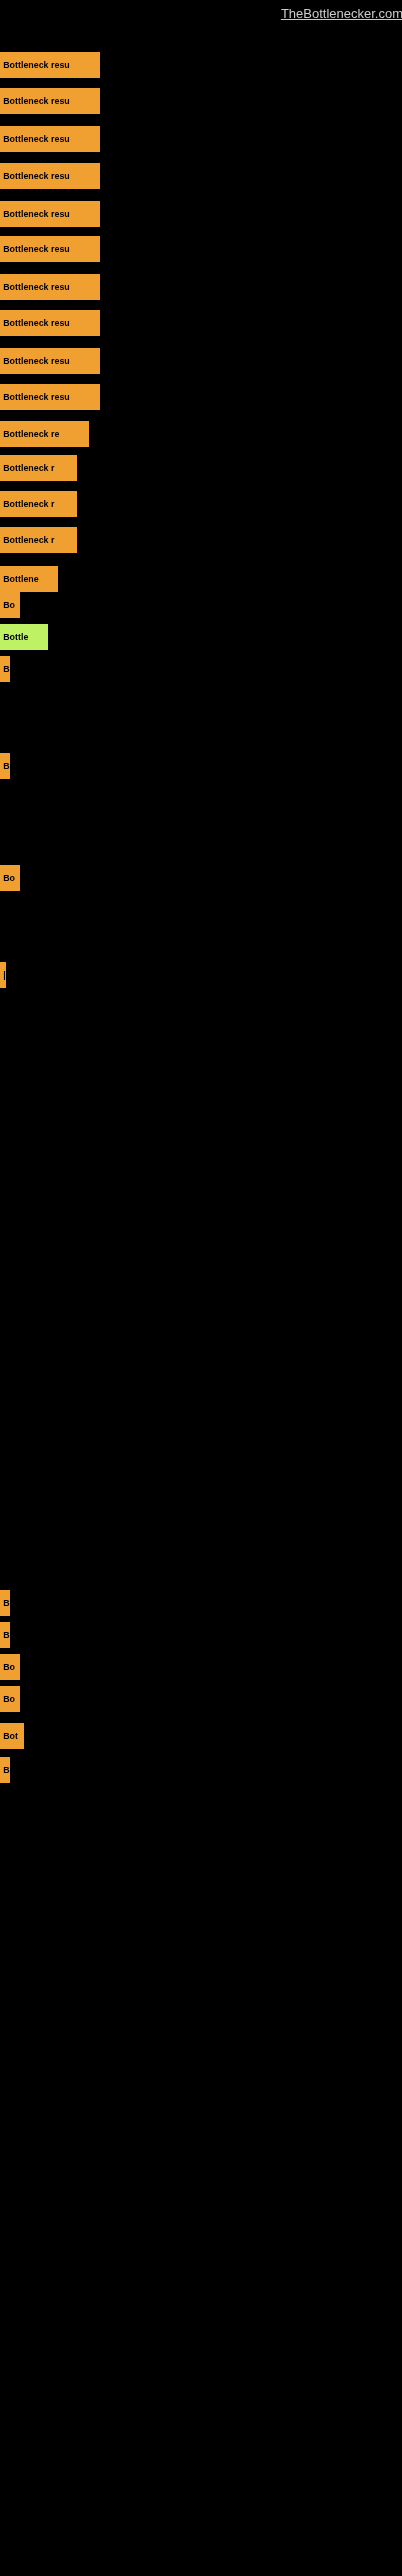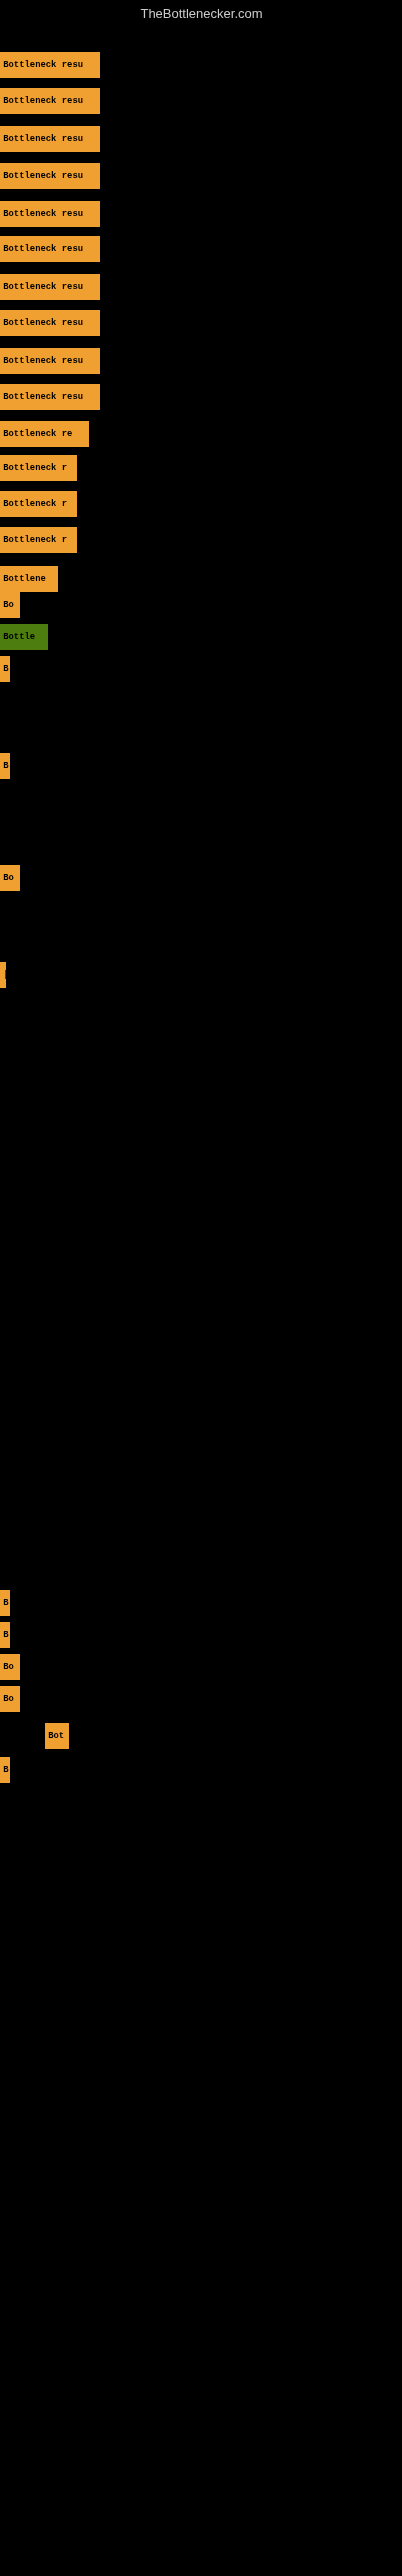--- a/index.html
+++ b/index.html
@@ -8,33 +8,34 @@
       box-sizing: border-box;
     }
     body {
       background-color: #000;
       width: 403px;
       min-height: 2576px;
       font-family: Arial, sans-serif;
       position: relative;
     }
     .site-title {
-      text-align: center;
+      text-align: right;
       color: #ccc;
       font-size: 13px;
       padding: 6.4px 0;
       background: #000;
+      text-decoration: underline;
     }
   </style>
 </head>
 <body>
 
 <div class="site-title">TheBottlenecker.com</div>
 
-<div id="bars-container" style="position:relative; width:370px; height:2544px;font-family:Liberation Mono, monospace;">
+<div id="bars-container" style="position:relative; width:370px; height:2544px;">
 <div style="position: absolute; top: 24px; left: 0px; height: 26px; display: flex; align-items: center;">
       <div style="background-color: rgb(240, 160, 48); color: rgb(0, 0, 0); font-size: 8.9px; font-weight: bold; padding: 1.6px 3.2px; white-space: nowrap; overflow: hidden; display: flex; align-items: center; height: 26px; width: 100px;">Bottleneck resu</div>
     </div>
     <div style="position: absolute; top: 60px; left: 0px; height: 26px; display: flex; align-items: center;">
       <div style="background-color: rgb(240, 160, 48); color: rgb(0, 0, 0); font-size: 8.9px; font-weight: bold; padding: 1.6px 3.2px; white-space: nowrap; overflow: hidden; display: flex; align-items: center; height: 26px; width: 100px;">Bottleneck resu</div>
     </div>
     <div style="position: absolute; top: 98px; left: 0px; height: 26px; display: flex; align-items: center;">
       <div style="background-color: rgb(240, 160, 48); color: rgb(0, 0, 0); font-size: 8.9px; font-weight: bold; padding: 1.6px 3.2px; white-space: nowrap; overflow: hidden; display: flex; align-items: center; height: 26px; width: 100px;">Bottleneck resu</div>
     </div>
     <div style="position: absolute; top: 135px; left: 0px; height: 26px; display: flex; align-items: center;">
@@ -70,21 +71,21 @@
     <div style="position: absolute; top: 499px; left: 0px; height: 26px; display: flex; align-items: center;">
       <div style="background-color: rgb(240, 160, 48); color: rgb(0, 0, 0); font-size: 8.9px; font-weight: bold; padding: 1.6px 3.2px; white-space: nowrap; overflow: hidden; display: flex; align-items: center; height: 26px; width: 77px;">Bottleneck r</div>
     </div>
     <div style="position: absolute; top: 531px; left: 0px; height: 26px; display: flex; align-items: center;">
       <div style="background-color: rgb(240, 160, 48); color: rgb(0, 0, 0); font-size: 8.9px; font-weight: bold; padding: 1.6px 3.2px; white-space: nowrap; overflow: hidden; display: flex; align-items: center; height: 26px; width: 58px; margin-top: 14px;">Bottlene</div>
     </div>
     <div style="position: absolute; top: 564px; left: 0px; height: 26px; display: flex; align-items: center;">
       <div style="background-color: rgb(240, 160, 48); color: rgb(0, 0, 0); font-size: 8.9px; font-weight: bold; padding: 1.6px 3.2px; white-space: nowrap; overflow: hidden; display: flex; align-items: center; height: 26px; width: 20px;">Bo</div>
     </div>
     <div style="position: absolute; top: 596px; left: 0px; height: 26px; display: flex; align-items: center;">
-      <div style="background-color: #4d7c0f; color: rgb(0, 0, 0); font-size: 8.9px; font-weight: bold; padding: 1.6px 3.2px; white-space: nowrap; overflow: hidden; display: flex; align-items: center; height: 26px; width: 48px;">Bottle</div>
+      <div style="background-color: #bef264; color: rgb(0, 0, 0); font-size: 8.9px; font-weight: bold; padding: 1.6px 3.2px; white-space: nowrap; overflow: hidden; display: flex; align-items: center; height: 26px; width: 48px;">Bottle</div>
     </div>
     <div style="position: absolute; top: 628px; left: 0px; height: 26px; display: flex; align-items: center;">
       <div style="background-color: rgb(240, 160, 48); color: rgb(0, 0, 0); font-size: 8.9px; font-weight: bold; padding: 1.6px 3.2px; white-space: nowrap; overflow: hidden; display: flex; align-items: center; height: 26px; width: 9.7px;">B</div>
     </div>
     <div style="position: absolute; top: 725px; left: 0px; height: 26px; display: flex; align-items: center;">
       <div style="background-color: rgb(240, 160, 48); color: rgb(0, 0, 0); font-size: 8.9px; font-weight: bold; padding: 1.6px 3.2px; white-space: nowrap; overflow: hidden; display: flex; align-items: center; height: 26px; width: 9.7px;">B</div>
     </div>
     <div style="position: absolute; top: 837px; left: 0px; height: 26px; display: flex; align-items: center;">
       <div style="background-color: rgb(240, 160, 48); color: rgb(0, 0, 0); font-size: 8.9px; font-weight: bold; padding: 1.6px 3.2px; white-space: nowrap; overflow: hidden; display: flex; align-items: center; height: 26px; width: 20px;">Bo</div>
     </div>
@@ -96,20 +97,20 @@
     </div>
     <div style="position: absolute; top: 1594px; left: 0px; height: 26px; display: flex; align-items: center;">
       <div style="background-color: rgb(240, 160, 48); color: rgb(0, 0, 0); font-size: 8.9px; font-weight: bold; padding: 1.6px 3.2px; white-space: nowrap; overflow: hidden; display: flex; align-items: center; height: 26px; width: 9.7px;">B</div>
     </div>
     <div style="position: absolute; top: 1626px; left: 0px; height: 26px; display: flex; align-items: center;">
       <div style="background-color: rgb(240, 160, 48); color: rgb(0, 0, 0); font-size: 8.9px; font-weight: bold; padding: 1.6px 3.2px; white-space: nowrap; overflow: hidden; display: flex; align-items: center; height: 26px; width: 20px;">Bo</div>
     </div>
     <div style="position: absolute; top: 1658px; left: 0px; height: 26px; display: flex; align-items: center;">
       <div style="background-color: rgb(240, 160, 48); color: rgb(0, 0, 0); font-size: 8.9px; font-weight: bold; padding: 1.6px 3.2px; white-space: nowrap; overflow: hidden; display: flex; align-items: center; height: 26px; width: 20px;">Bo</div>
     </div>
-    <div style="position: absolute; top: 1695px; left: 0px; height: 26px; display: flex; align-items: center; padding-left: 45px;">
+    <div style="position: absolute; top: 1695px; left: 0px; height: 26px; display: flex; align-items: center;">
       <div style="background-color: rgb(240, 160, 48); color: rgb(0, 0, 0); font-size: 8.9px; font-weight: bold; padding: 1.6px 3.2px; white-space: nowrap; overflow: hidden; display: flex; align-items: center; height: 26px; width: 24px;">Bot</div>
     </div>
     <div style="position: absolute; top: 1729px; left: 0px; height: 26px; display: flex; align-items: center;">
       <div style="background-color: rgb(240, 160, 48); color: rgb(0, 0, 0); font-size: 8.9px; font-weight: bold; padding: 1.6px 3.2px; white-space: nowrap; overflow: hidden; display: flex; align-items: center; height: 26px; width: 9.7px;">B</div>
     </div>
   </div>
 
 
 </body></html>

